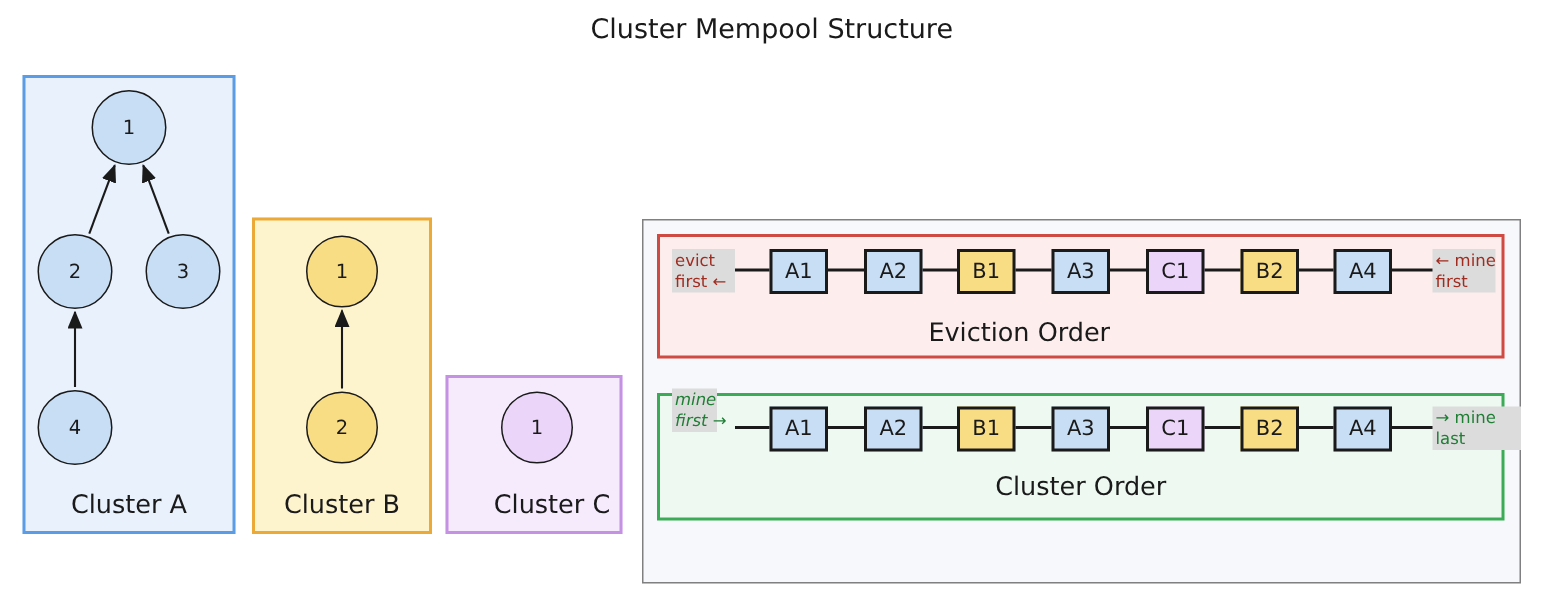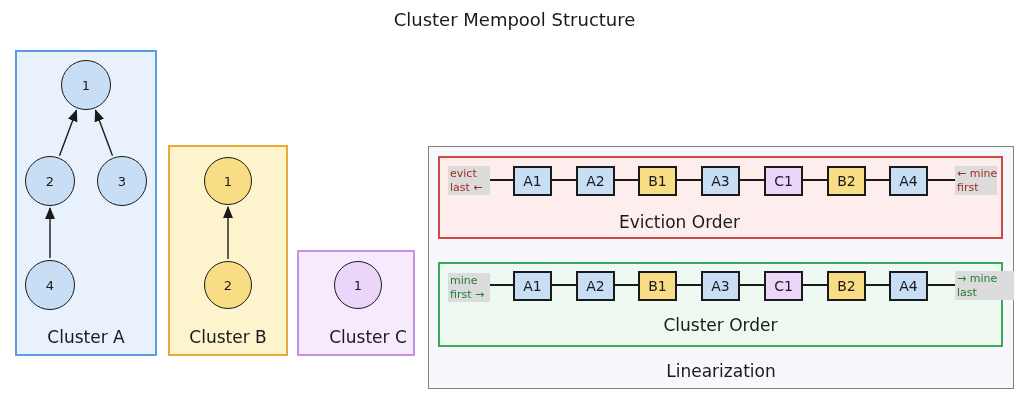--- a/index.html
+++ b/index.html
@@ -63,45 +63,44 @@
       <div class="cluster-box" style="left: 168px; top: 145px; width: 120px; height: 211px; background: rgb(253, 243, 205); border-color: rgb(235, 169, 55);"></div>
       <div class="cluster-label" style="left: 168px; top: 325px; width: 120px;">Cluster B</div>
       <div class="graph-node" style="left: 204px; top: 157px; width: 48px; height: 48px; background: rgb(249, 221, 132);">1</div>
       <div class="graph-node" style="left: 204px; top: 261px; width: 48px; height: 48px; background: rgb(249, 221, 132);">2</div>
       <div class="cluster-box" style="left: 297px; top: 250px; width: 118px; height: 106px; background: rgb(246, 234, 253); border-color: rgb(197, 145, 227);"></div>
       <div class="cluster-label" style="left: 297px; top: 325px; width: 142px;">Cluster C</div>
       <div class="graph-node" style="left: 334px; top: 261px; width: 48px; height: 48px; background: rgb(235, 214, 249);">1</div>
     </div>
 
   <div class="lin-panel" id="lin-panel" style="left: 428px; top: 146px; width: 586px; height: 243px; background: rgb(246, 248, 251); border-color: rgb(128, 128, 128);"></div>
-  <div class="lin-label" id="lin-label" style="left: 428px; top: 359px; width: 586px;">Linearization</div>
 
   <div id="chain-layer">
       <div class="order-panel" style="left: 438px; top: 156px; width: 565px; height: 83px; background: rgb(253, 238, 237); border-color: rgb(207, 74, 66);"></div>
       <div class="order-label" style="left: 438px; top: 210px; width: 483px;">Eviction Order</div>
       <div class="chain-line" style="left: 490px; top: 179px; width: 467px;"></div>
       <div class="side-label" style="left: 448px; top: 166px; width: 42px; background: rgb(220, 220, 220); color: rgb(160, 44, 32);">
         <div>evict</div>
-        <div>last ←</div>
+        <div>first ←</div>
       </div>
       <div class="side-label" style="left: 955px; top: 166px; width: 42px; background: rgb(220, 220, 220); color: rgb(160, 44, 32);">
         <div>← mine</div>
         <div>first</div>
       </div>
       <div class="chain-box" style="left: 513px; top: 166px; background: rgb(200, 222, 245);">A1</div>
       <div class="chain-box" style="left: 576px; top: 166px; background: rgb(200, 222, 245);">A2</div>
       <div class="chain-box" style="left: 638px; top: 166px; background: rgb(249, 221, 132);">B1</div>
       <div class="chain-box" style="left: 701px; top: 166px; background: rgb(200, 222, 245);">A3</div>
       <div class="chain-box" style="left: 764px; top: 166px; background: rgb(235, 214, 249);">C1</div>
       <div class="chain-box" style="left: 827px; top: 166px; background: rgb(249, 221, 132);">B2</div>
       <div class="chain-box" style="left: 889px; top: 166px; background: rgb(200, 222, 245);">A4</div>
       <div class="order-panel" style="left: 438px; top: 262px; width: 565px; height: 85px; background: rgb(238, 250, 241); border-color: rgb(60, 171, 88);"></div>
       <div class="order-label" style="left: 438px; top: 313px; width: 565px;">Cluster Order</div>
       <div class="chain-line" style="left: 490px; top: 284px; width: 467px;"></div>
-      <div class="side-label" style="left: 448px; top: 273px; width: 42px; background: rgb(220, 220, 220); color: rgb(30, 126, 52);">
+      <div class="side-label" style="left: 448px; top: 259px; width: 30px; background: rgb(220, 220, 220); color: rgb(30, 126, 52); font-style: italic;">
         <div>mine</div>
         <div>first →</div>
       </div>
       <div class="side-label" style="left: 955px; top: 271px; width: 59px; background: rgb(220, 220, 220); color: rgb(30, 126, 52);">
         <div>→ mine</div>
         <div>last</div>
       </div>
       <div class="chain-box" style="left: 513px; top: 271px; background: rgb(200, 222, 245);">A1</div>
       <div class="chain-box" style="left: 576px; top: 271px; background: rgb(200, 222, 245);">A2</div>
       <div class="chain-box" style="left: 638px; top: 271px; background: rgb(249, 221, 132);">B1</div>

